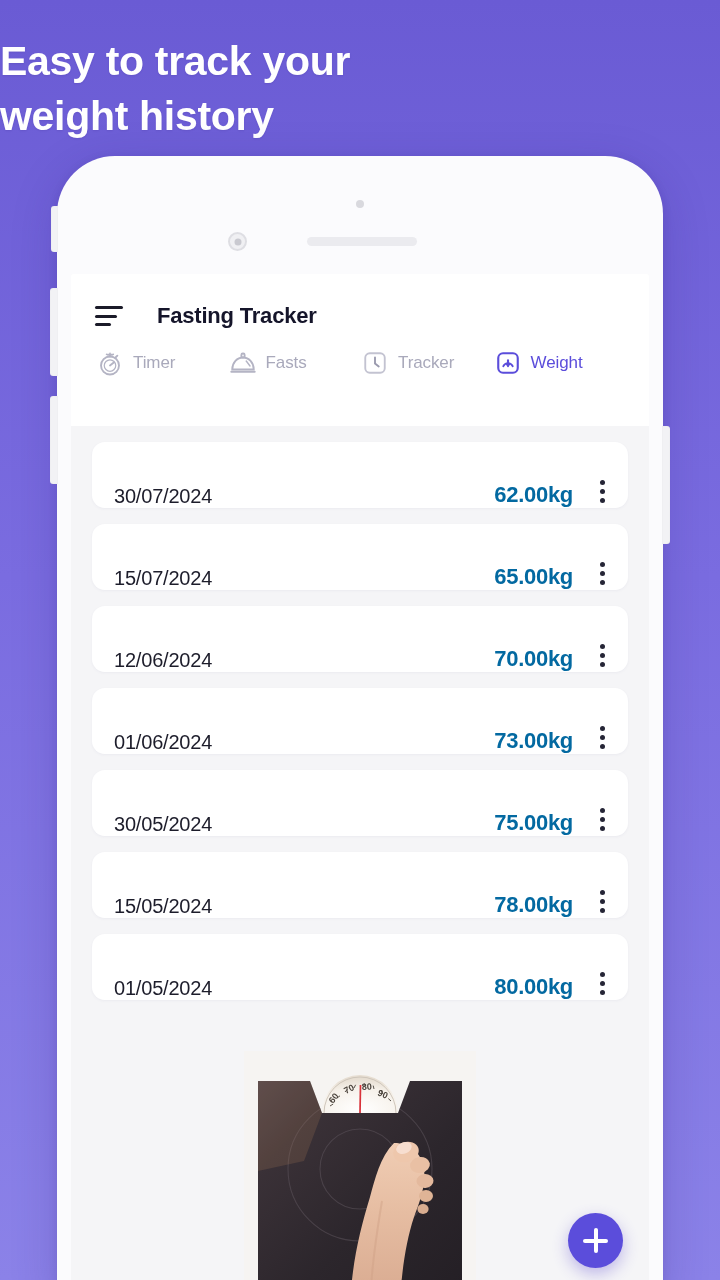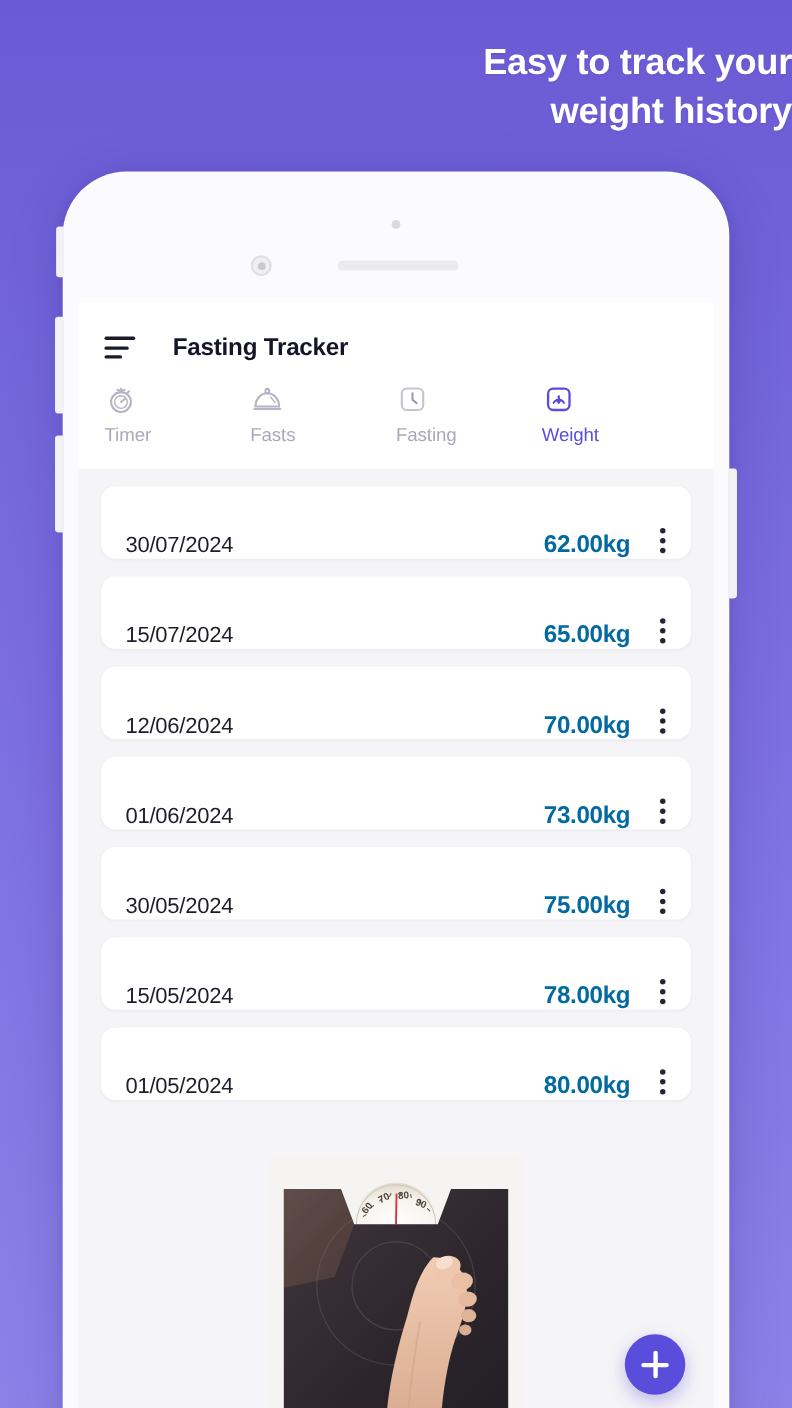--- a/index.html
+++ b/index.html
@@ -10,23 +10,23 @@
   }
   body {
     background: linear-gradient(180deg, #6a5bd4 0%, #7a6ce0 45%, #8b82e8 100%);
     position: relative;
   }
 
   
   .headline {
     position: absolute;
     top: 34px; left: 0; right: 0;
-    text-align: right;
+    text-align: left;
     color: #ffffff;
-    font-size: 33px;
+    font-size: 41px;
     font-weight: bold;
     line-height: 1.35;
     letter-spacing: -0.3px;
     text-shadow: 0 1px 2px rgba(40,25,110,.12);
   }
   .headline span { display: block; }
 
   
   .phone {
     position: absolute;
@@ -103,21 +103,21 @@
     letter-spacing: -0.2px;
   }
 
   
   .tabs {
     display: flex;
     margin-top: 12px;
   }
   .tab {
     flex: 1;
-    display: flex; flex-direction: column; align-items: flex-start; gap: 8px;
+    display: flex; flex-direction: row; align-items: center; gap: 8px;
     cursor: pointer;
     padding-bottom: 4px;
   }
   .tab .tab-icon { width: 30px; height: 30px; display:block; }
   .tab .tab-label {
     font-size: 17px; color: #a9a9bb; letter-spacing: -0.1px;
   }
   .tab.active .tab-label { color: #5b4ddb; }
   .tab .tab-icon svg { display:block; }
 
@@ -244,21 +244,21 @@
           <span class="tab-label">Fasts</span>
         </div>
 
         <div class="tab">
           <span class="tab-icon">
             <svg viewBox="0 0 24 24" width="30" height="30" fill="none" stroke="#c3c3d1" stroke-width="1.5" stroke-linecap="round">
               <rect x="4.2" y="4.2" width="15.6" height="15.6" rx="3.6"></rect>
               <path d="M12 7.6 V12.4 L15 14.8" stroke="#9a9aae"></path>
             </svg>
           </span>
-          <span class="tab-label">Fasting</span>
+          <span class="tab-label">Tracker</span>
         </div>
 
         <div class="tab active">
           <span class="tab-icon">
             <svg viewBox="0 0 24 24" width="30" height="30" fill="none" stroke="#5b4ddb" stroke-width="1.7" stroke-linecap="round">
               <rect x="4.2" y="4.2" width="15.6" height="15.6" rx="3.8"></rect>
               <path d="M8.2 14.6 A4.3 4.3 0 0 1 15.8 14.6" stroke-width="1.4"></path>
               <path d="M12 14.1 V9.9"></path>
               <path d="M10.6 12.4 L12 14.4 L13.4 12.4" stroke-width="1.4"></path>
             </svg>

